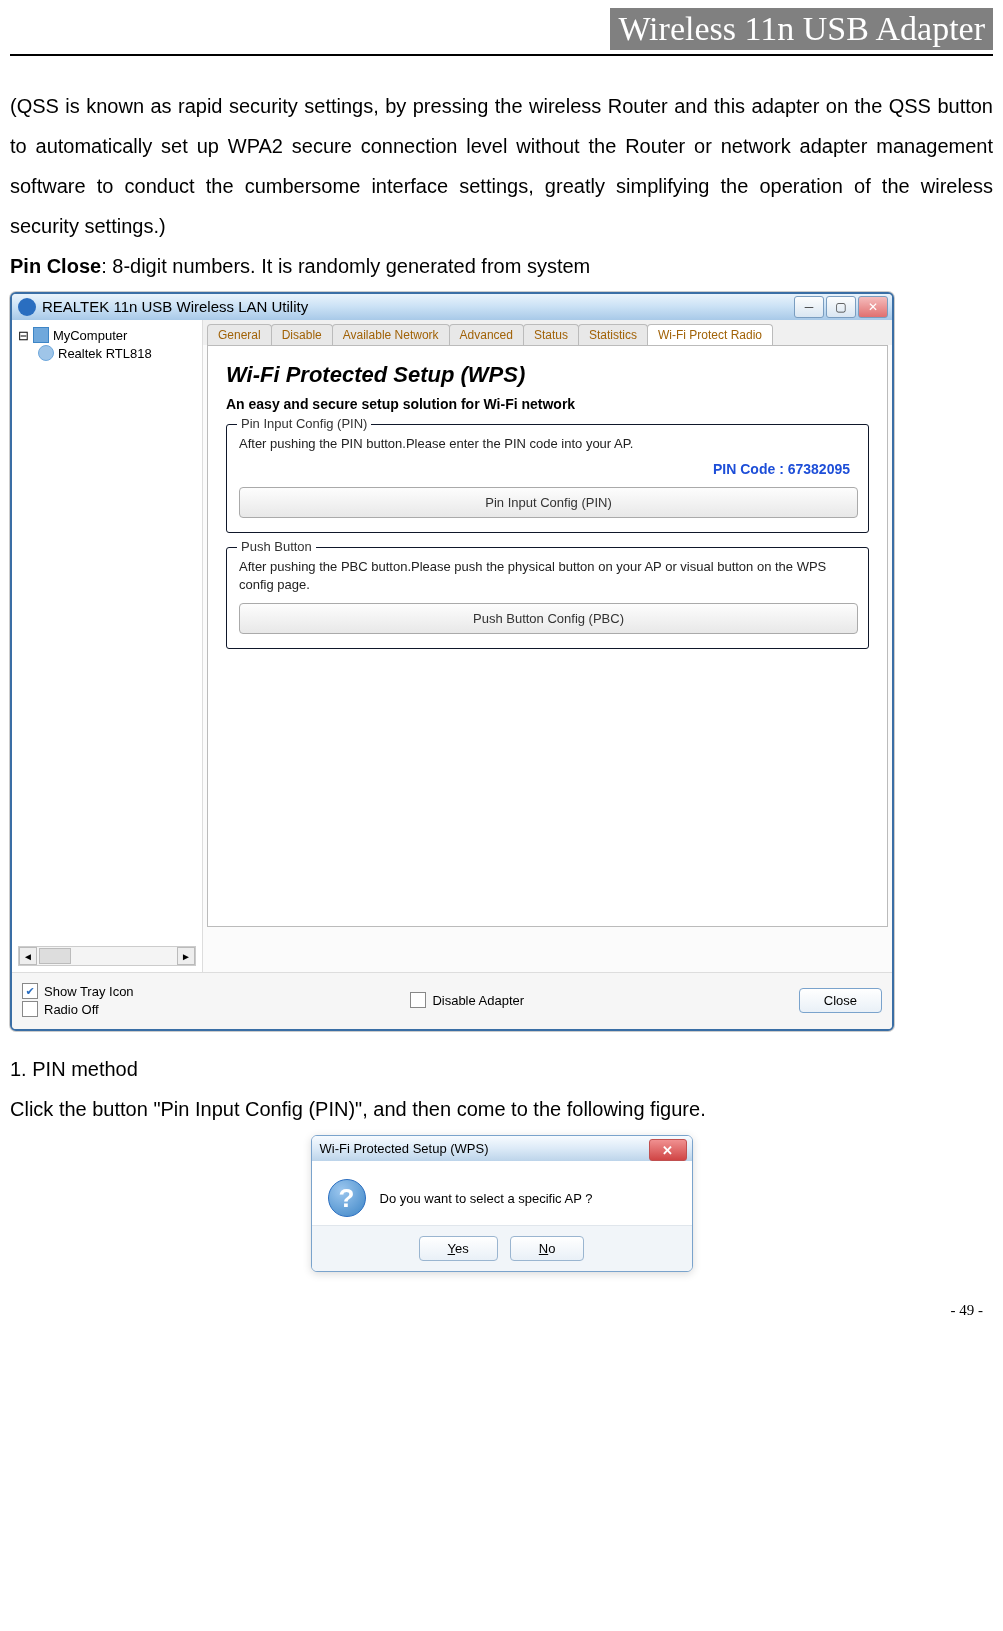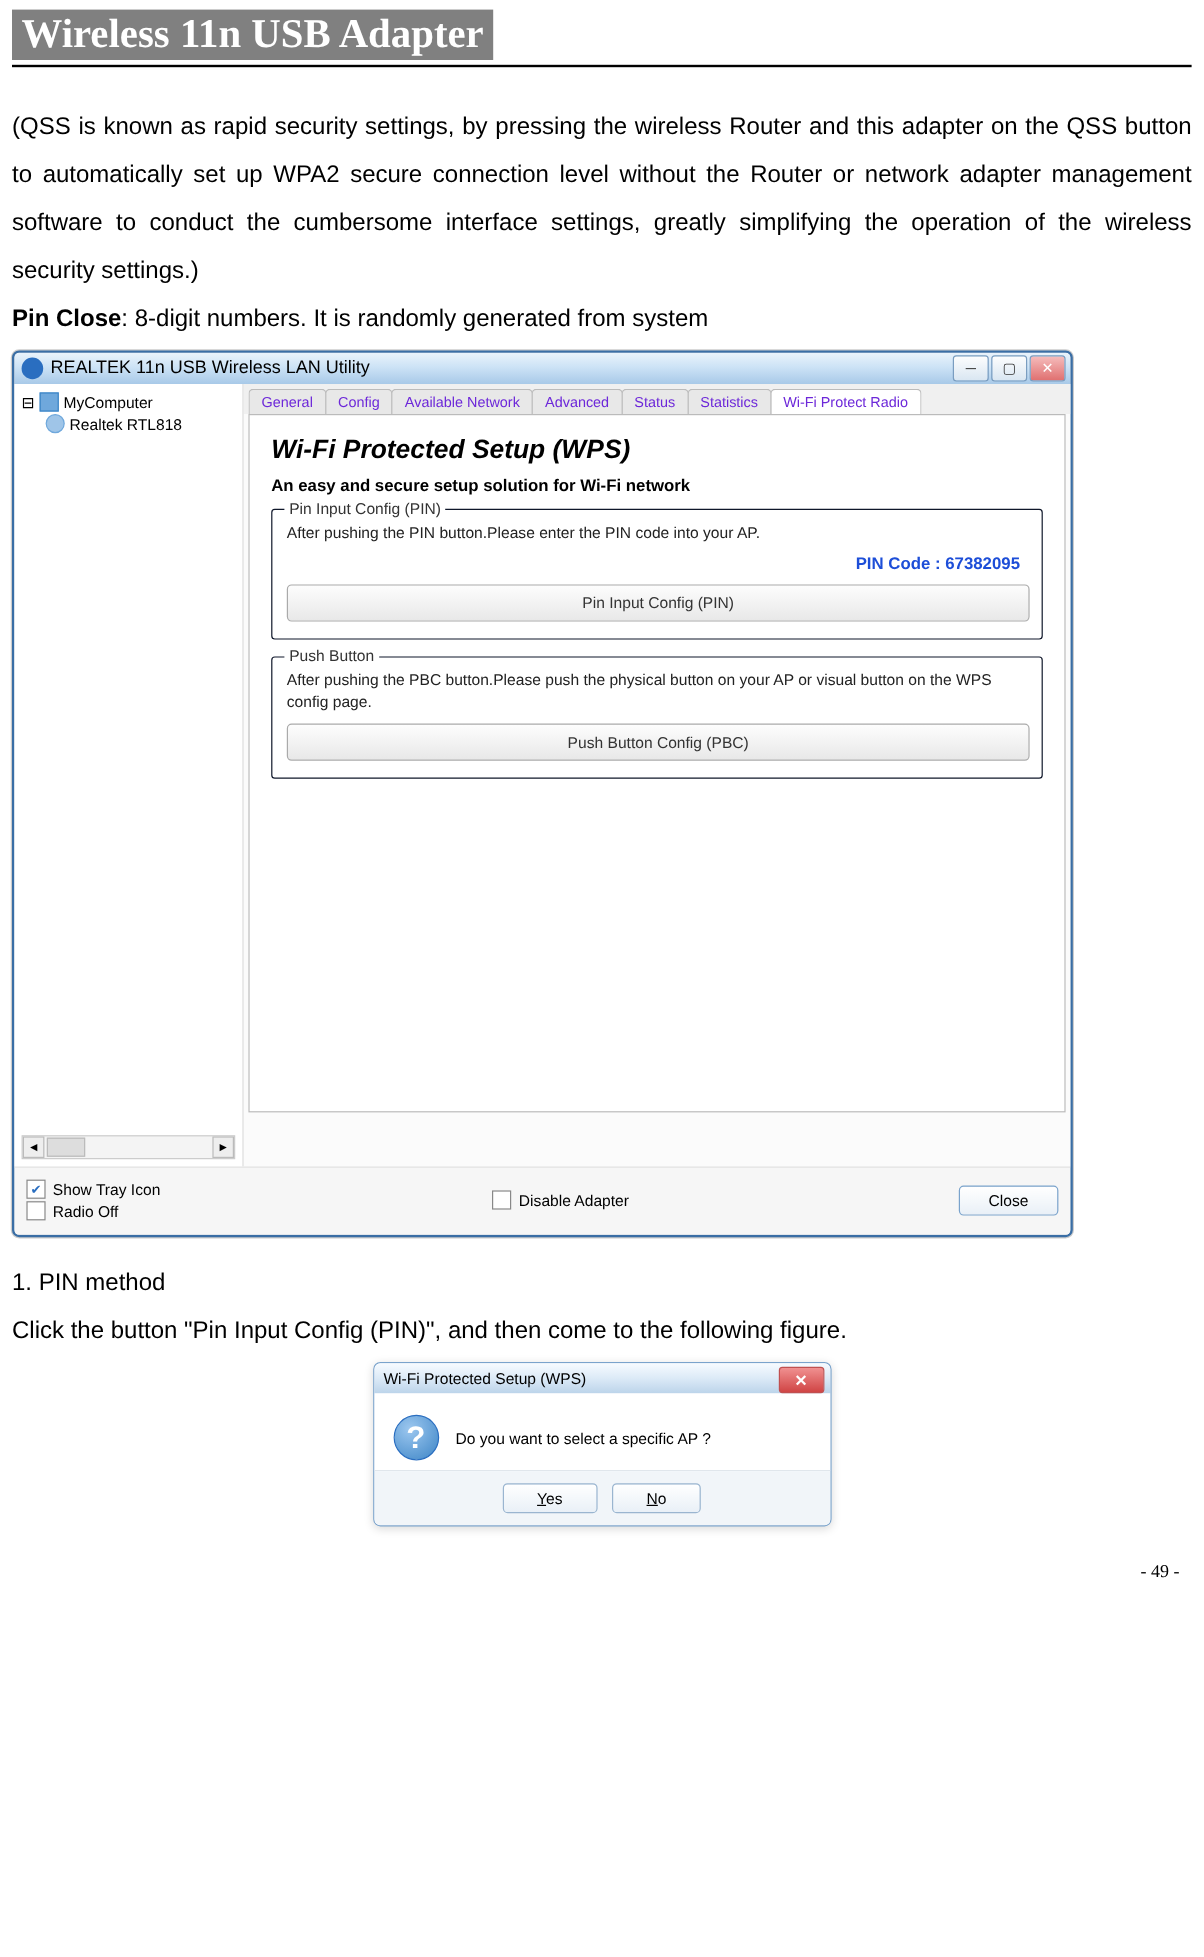--- a/index.html
+++ b/index.html
@@ -7,22 +7,22 @@
       margin: 0;
       padding: 0;
       background: #fff;
       color: #000;
       width: 1003px;
     }
     .page {
       padding: 0 10px 20px 10px;
     }
     .header {
+      text-align: right;
       margin: 8px 0 4px 0;
-      font-weight: bold;
     }
     .header-text {
       background: #808080;
       color: #fff;
       font-size: 34px;
       font-family: "Times New Roman", serif;
       padding: 2px 8px;
       display: inline-block;
     }
     .hr-top {
@@ -119,21 +119,21 @@
     .win-main { flex:1; padding: 0; background:#fbfbfb; }
     .tabbar { display:flex; background:#f0f0f0; padding: 4px 4px 0 4px; gap:0; font-size:12px;}
     .tab {
       padding: 3px 10px;
       border: 1px solid #bbb;
       border-bottom: none;
       background:#e8e8e8;
       margin-right:-1px;
       border-top-left-radius:4px;
       border-top-right-radius:4px;
-      color:#6d28d9;
+      color:#a16207;
     }
     .tab.active { background:#fff; font-weight:normal; position:relative; z-index:2;}
     .tabcontent {
       border:1px solid #bbb;
       background:#fff;
       min-height: 560px;
       margin: 0 4px 4px 4px;
       padding: 10px 18px;
     }
     .wps-title { font-size: 22px; font-weight:bold; font-style:italic; font-family: Arial; margin: 6px 0 8px 0;}
@@ -294,21 +294,21 @@
         <div class="tree-scroll">
           <div class="arrow">◄</div>
           <div class="thumb"></div>
           <div style="flex:1"></div>
           <div class="arrow">►</div>
         </div>
       </div>
       <div class="win-main">
         <div class="tabbar">
           <div class="tab">General</div>
-          <div class="tab">Config</div>
+          <div class="tab">Disable</div>
           <div class="tab">Available Network</div>
           <div class="tab">Advanced</div>
           <div class="tab">Status</div>
           <div class="tab">Statistics</div>
           <div class="tab active">Wi-Fi Protect Radio</div>
         </div>
         <div class="tabcontent">
           <div class="wps-title">Wi-Fi Protected Setup (WPS)</div>
           <div class="wps-sub">An easy and secure setup solution for Wi-Fi network</div>
 

